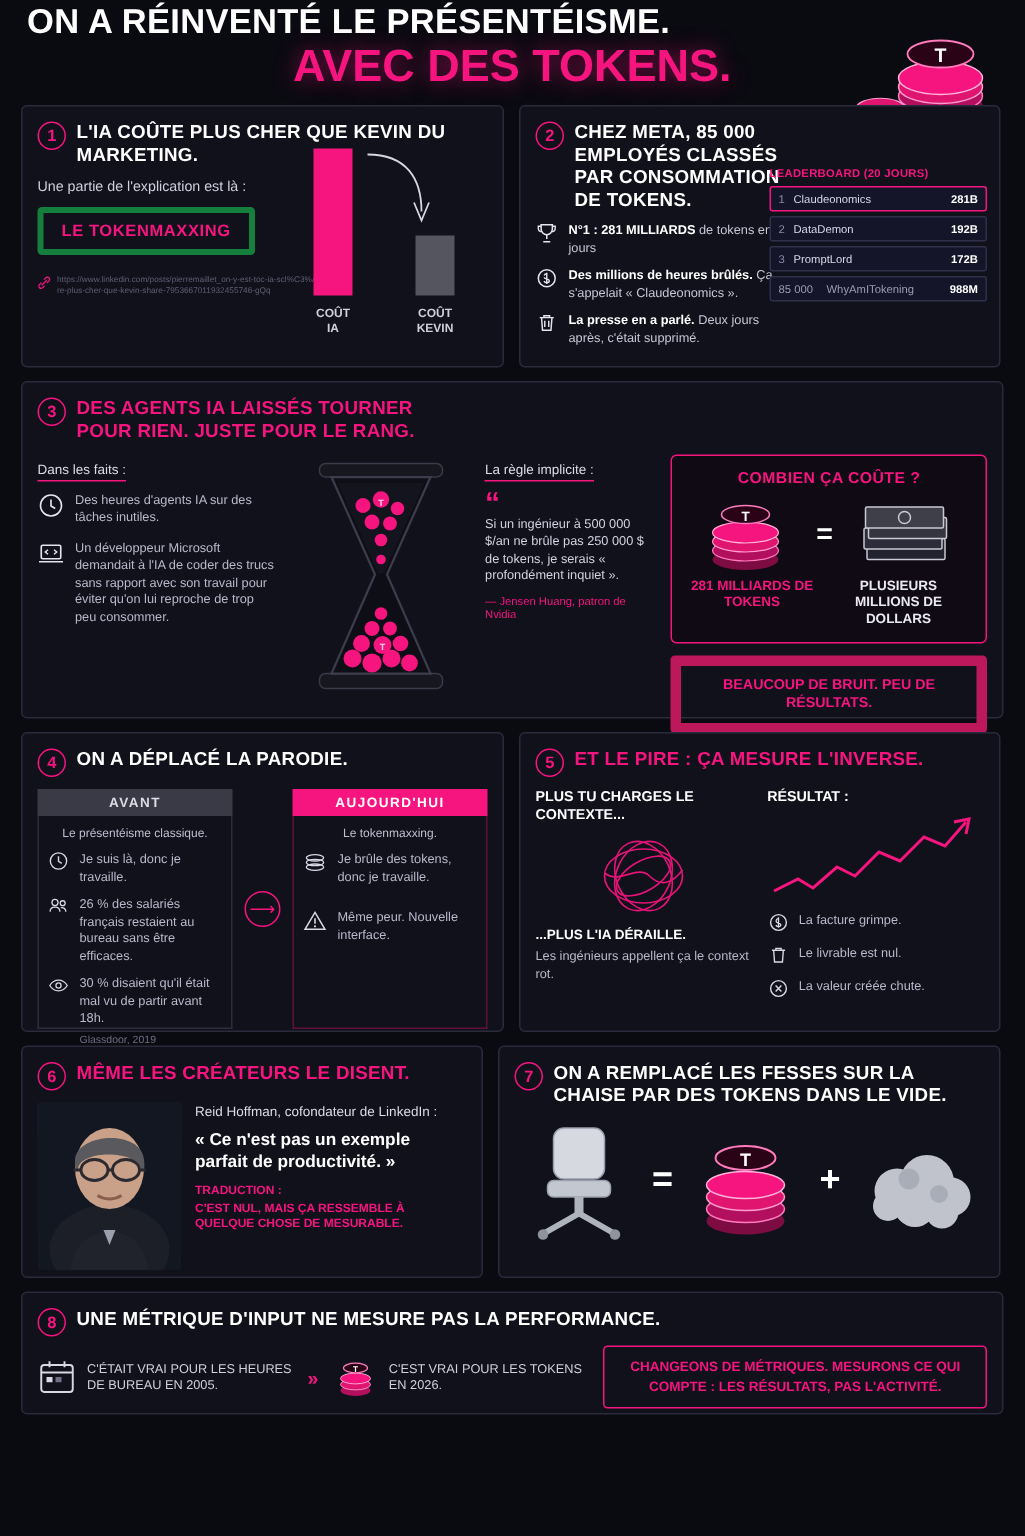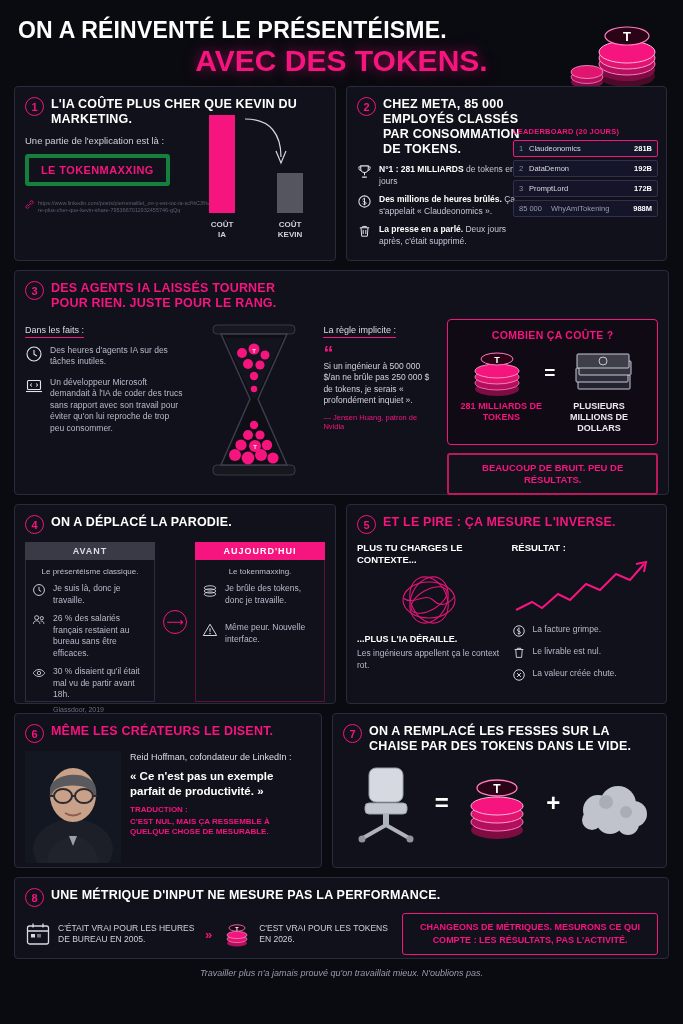--- a/index.html
+++ b/index.html
@@ -7,21 +7,21 @@
   body {
     width: 683px; height: 1024px;
     font-family: "Liberation Sans", sans-serif;
     color: #e8e8ef;
     position: relative;
     overflow: hidden;
   }
   .page { width: 683px; height: 1024px; position: relative; background: #0a0a11; padding: 0 14px; }
 
   
-  .header { position: relative; padding: 18px 4px 10px 4px; }
+  .header { position: relative; padding: 2px 4px 10px 4px; }
   .h-title1 {
     font-size: 23px; font-weight: bold; letter-spacing: .2px;
     color: #ffffff; line-height: 1.08;
   }
   .h-title2 {
     font-size: 30px; font-weight: bold; color: #f6147f;
     line-height: 1.05; margin-top: 2px;
     text-shadow: 0 0 14px rgba(246,20,127,.55);
     text-align: center;
   }
@@ -92,21 +92,21 @@
   .s3-right { width: 218px; }
   .lbl-underline { font-size: 9px; color: #dcdce8; border-bottom: 1px solid #f6147f; display: inline-block; padding-bottom: 2px; margin-bottom: 7px; }
   .icon-row { display: flex; gap: 7px; margin-bottom: 9px; align-items: flex-start; }
   .quote-mark { color: #f6147f; font-size: 20px; line-height: .8; font-weight: bold; }
   .attrib { color: #f6147f; font-size: 7.5px; line-height: 1.3; margin-top: 6px; }
   .cost-box { border: 1px solid #f6147f; border-radius: 4px; padding: 9px 10px; background: #100a14; }
   .cost-title { color: #f6147f; font-size: 10.5px; font-weight: bold; text-align: center; letter-spacing: .3px; }
   .cost-eq { display: flex; align-items: center; justify-content: space-around; margin: 8px 0 4px; }
   .cost-cap { font-size: 9px; font-weight: bold; color: #e9e9f2; text-align: center; line-height: 1.25; }
   .cost-cap.pink { color: #f6147f; }
-  .loud-box { border: 2px solid #be185d; border-radius: 3px; padding: 7px; text-align: center;
+  .loud-box { border: 7px solid #be185d; border-radius: 3px; padding: 7px; text-align: center;
               color: #f6147f; font-size: 9.5px; font-weight: bold; line-height: 1.3; margin-top: 8px; }
 
   
   .s4 { width: 322px; }
   .s5 { width: 321px; }
   .cmp { display: flex; gap: 8px; align-items: stretch; }
   .cmp-col { flex: 1; }
   .cmp-head { text-align: center; font-size: 9px; font-weight: bold; letter-spacing: 1px; padding: 4px; }
   .cmp-head.avant { background: #3a3a46; color: #dcdce6; }
   .cmp-head.auj { background: #f6147f; color: #ffffff; }
@@ -606,14 +606,13 @@
             <ellipse cx="15" cy="9" rx="8" ry="3.2" fill="#2a0416" stroke="#ff7bbd" stroke-width=".8"></ellipse>
             <text x="15" y="11.5" font-size="5.5" font-weight="bold" fill="#fff" text-anchor="middle" font-family="Liberation Sans, sans-serif">T</text>
           </svg>
         </span>
         <span class="s8-txt">C'EST VRAI POUR LES TOKENS EN 2026.</span>
       </div>
       <div class="metr-box" style="flex:1;">CHANGEONS DE MÉTRIQUES. MESURONS CE QUI COMPTE : LES RÉSULTATS, PAS L'ACTIVITÉ.</div>
     </div>
   </div>
 
-  <div class="footer">Travailler plus n'a jamais prouvé qu'on travaillait mieux. N'oublions pas.</div>
 </div>
 
 </body></html>

